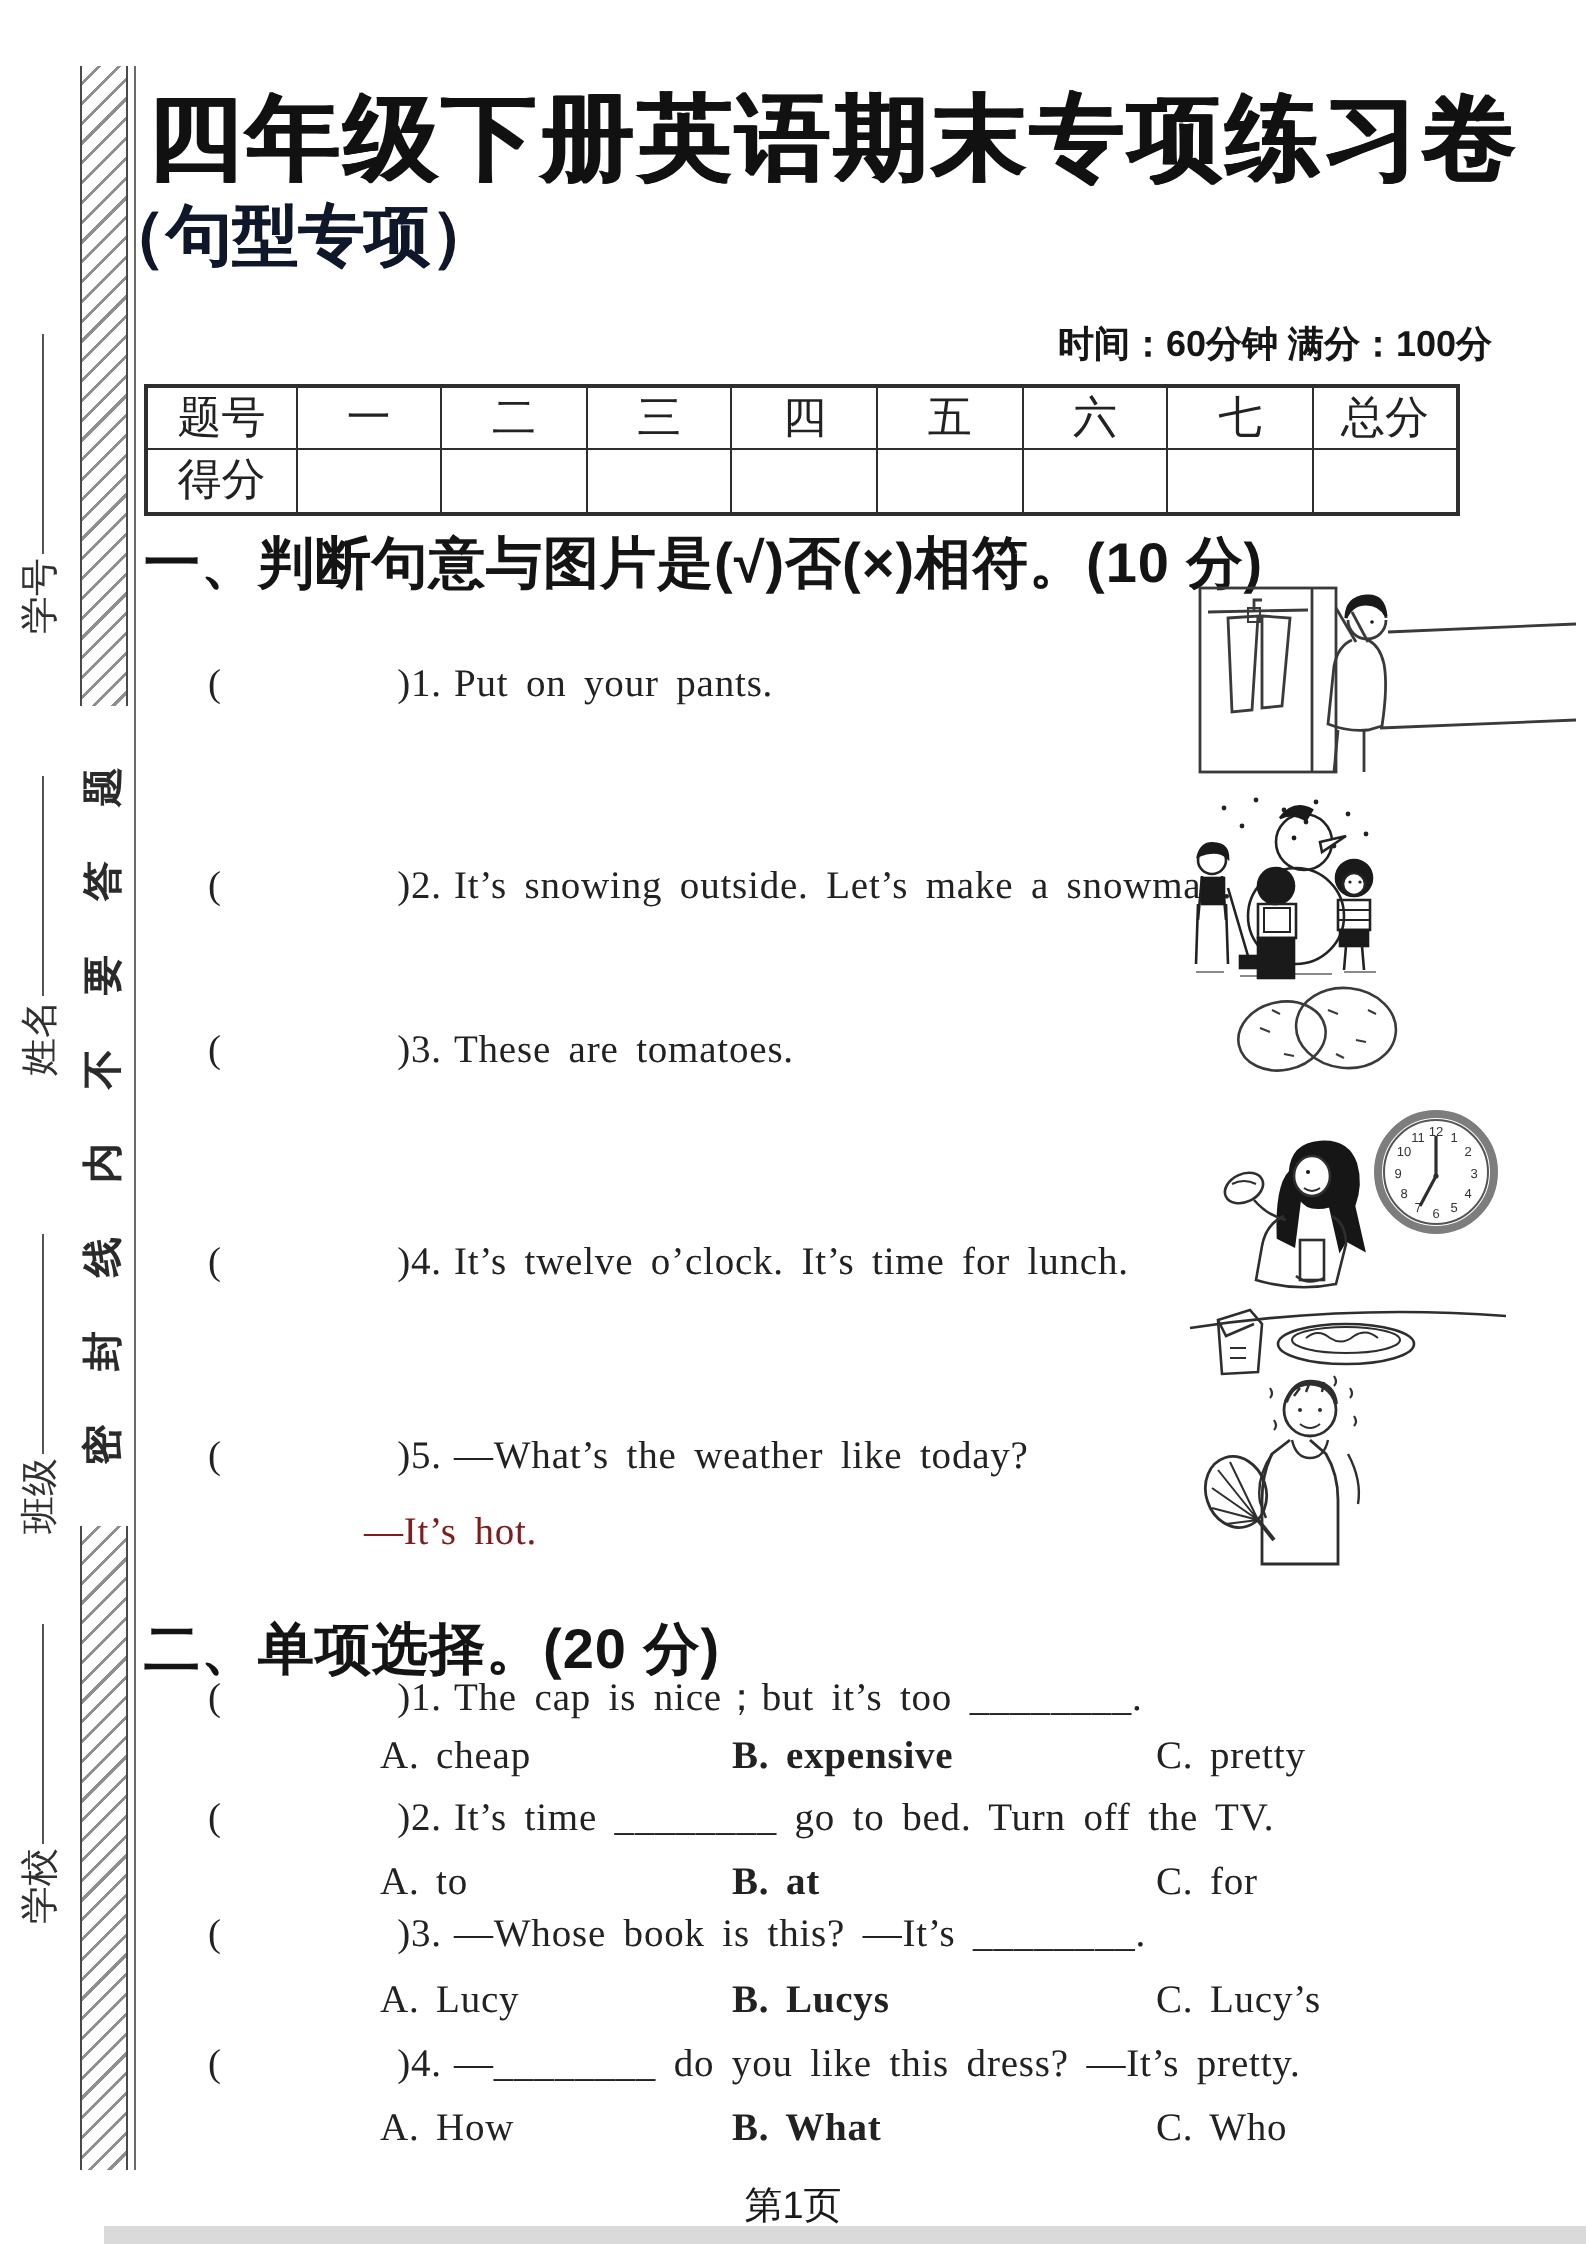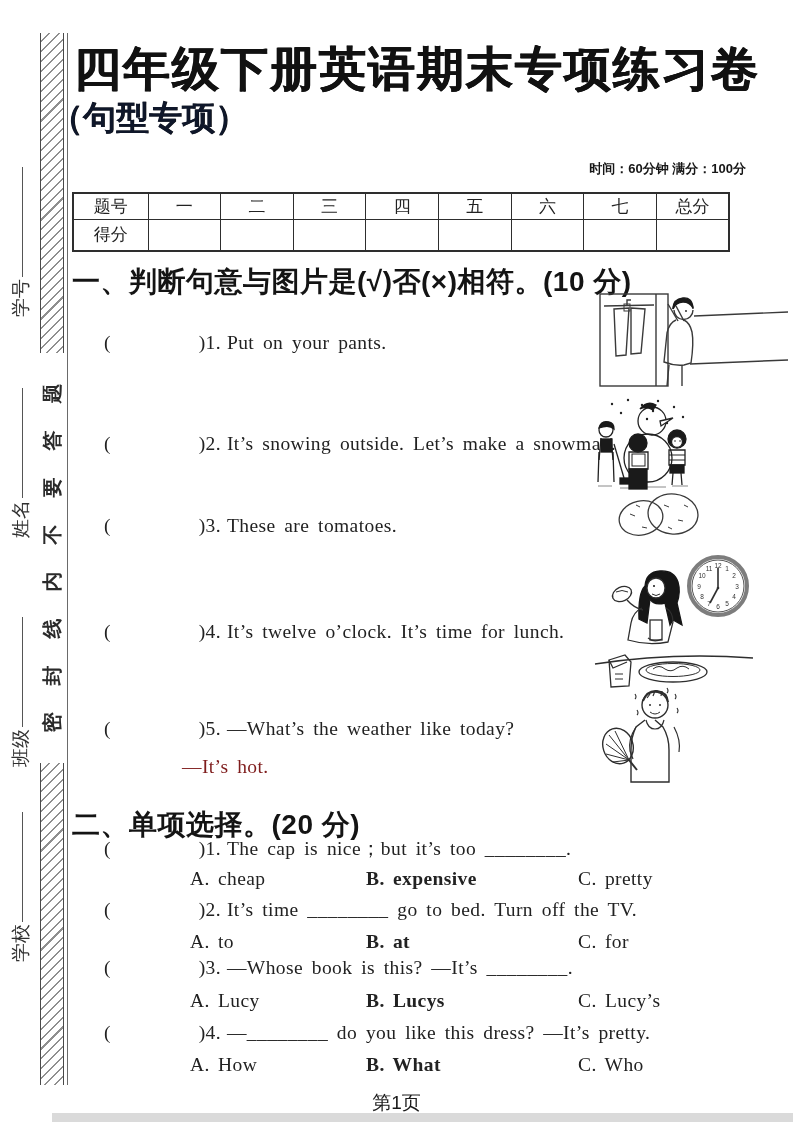--- a/index.html
+++ b/index.html
@@ -47,34 +47,34 @@
     text-shadow:0.6px 0 0 #111, -0.6px 0 0 #111;
   }
   .subtitle {
     position:absolute; top:96px; left:50px; width:710px; text-align:left;
     font-size:33px; font-weight:900; color:#0f172a;
     font-family:"Liberation Sans","DejaVu Sans",sans-serif;
     text-shadow:0.4px 0 0 #111;
   }
   .meta {
     position:absolute; top:160px; left:346px; width:400px; text-align:right;
-    font-size:13px; font-weight:700; color:#161616;
+    font-size:18px; font-weight:700; color:#161616;
     font-family:"Liberation Sans","DejaVu Sans",sans-serif;
   }
 
   
   .score-table {
     position:absolute; left:72px; top:192px; width:658px;
     border-collapse:collapse; table-layout:fixed;
     border:2.2px solid #2e2e2e;
     font-family:"Liberation Sans","DejaVu Sans",sans-serif;
   }
   .score-table td {
     border:1.6px solid #2e2e2e; text-align:center; vertical-align:middle;
-    font-size:17px; color:#222; padding:0;
+    font-size:22px; color:#222; padding:0;
   }
   .score-table col.c0 { width:75px; }
   .score-table tr.r1 td { height:26px; }
   .score-table tr.r2 td { height:32px; }
 
   
   .sec-heading {
     position:absolute; left:72px; font-size:28px; font-weight:800; color:#141414;
     font-family:"Liberation Sans","DejaVu Sans",sans-serif; letter-spacing:0.5px;
   }

